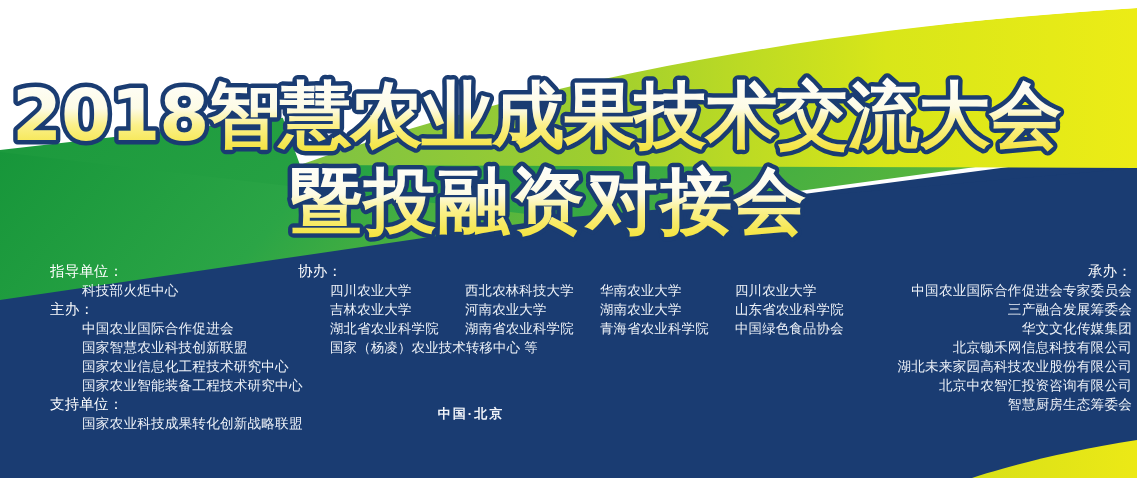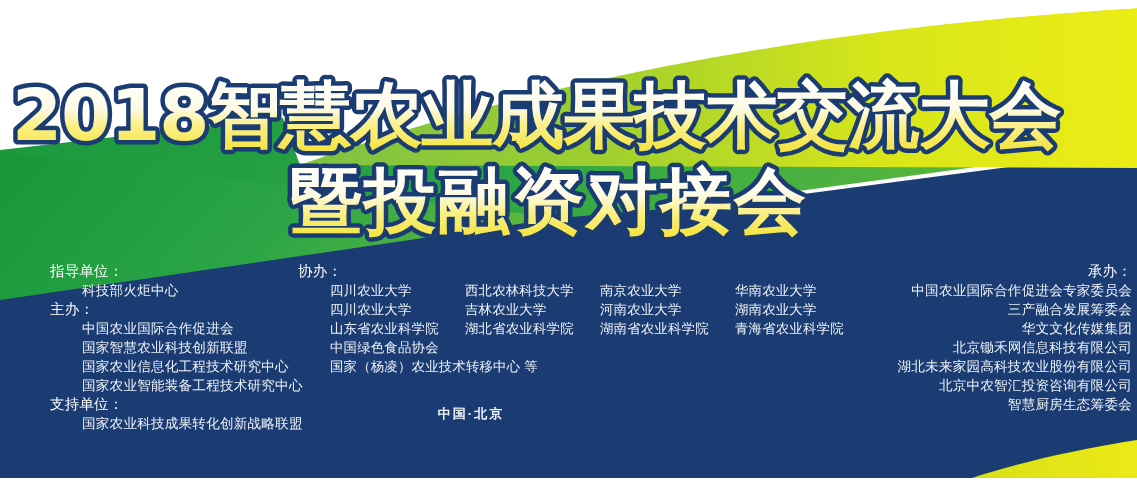--- a/index.html
+++ b/index.html
@@ -178,21 +178,20 @@
 
       <div class="hdr">支持单位：</div>
       <div class="ln">国家农业科技成果转化创新战略联盟</div>
     </div>
 
     <div class="col col-co">
       <div class="hdr">协办：</div>
       <div class="co-grid">
         <div class="ln">四川农业大学</div>
         <div class="ln">西北农林科技大学</div>
-        <div class="ln">南京农业大学</div>
 
         <div class="ln">华南农业大学</div>
         <div class="ln">四川农业大学</div>
         <div class="ln">吉林农业大学</div>
 
         <div class="ln">河南农业大学</div>
         <div class="ln">湖南农业大学</div>
         <div class="ln">山东省农业科学院</div>
 
         <div class="ln">湖北省农业科学院</div>

